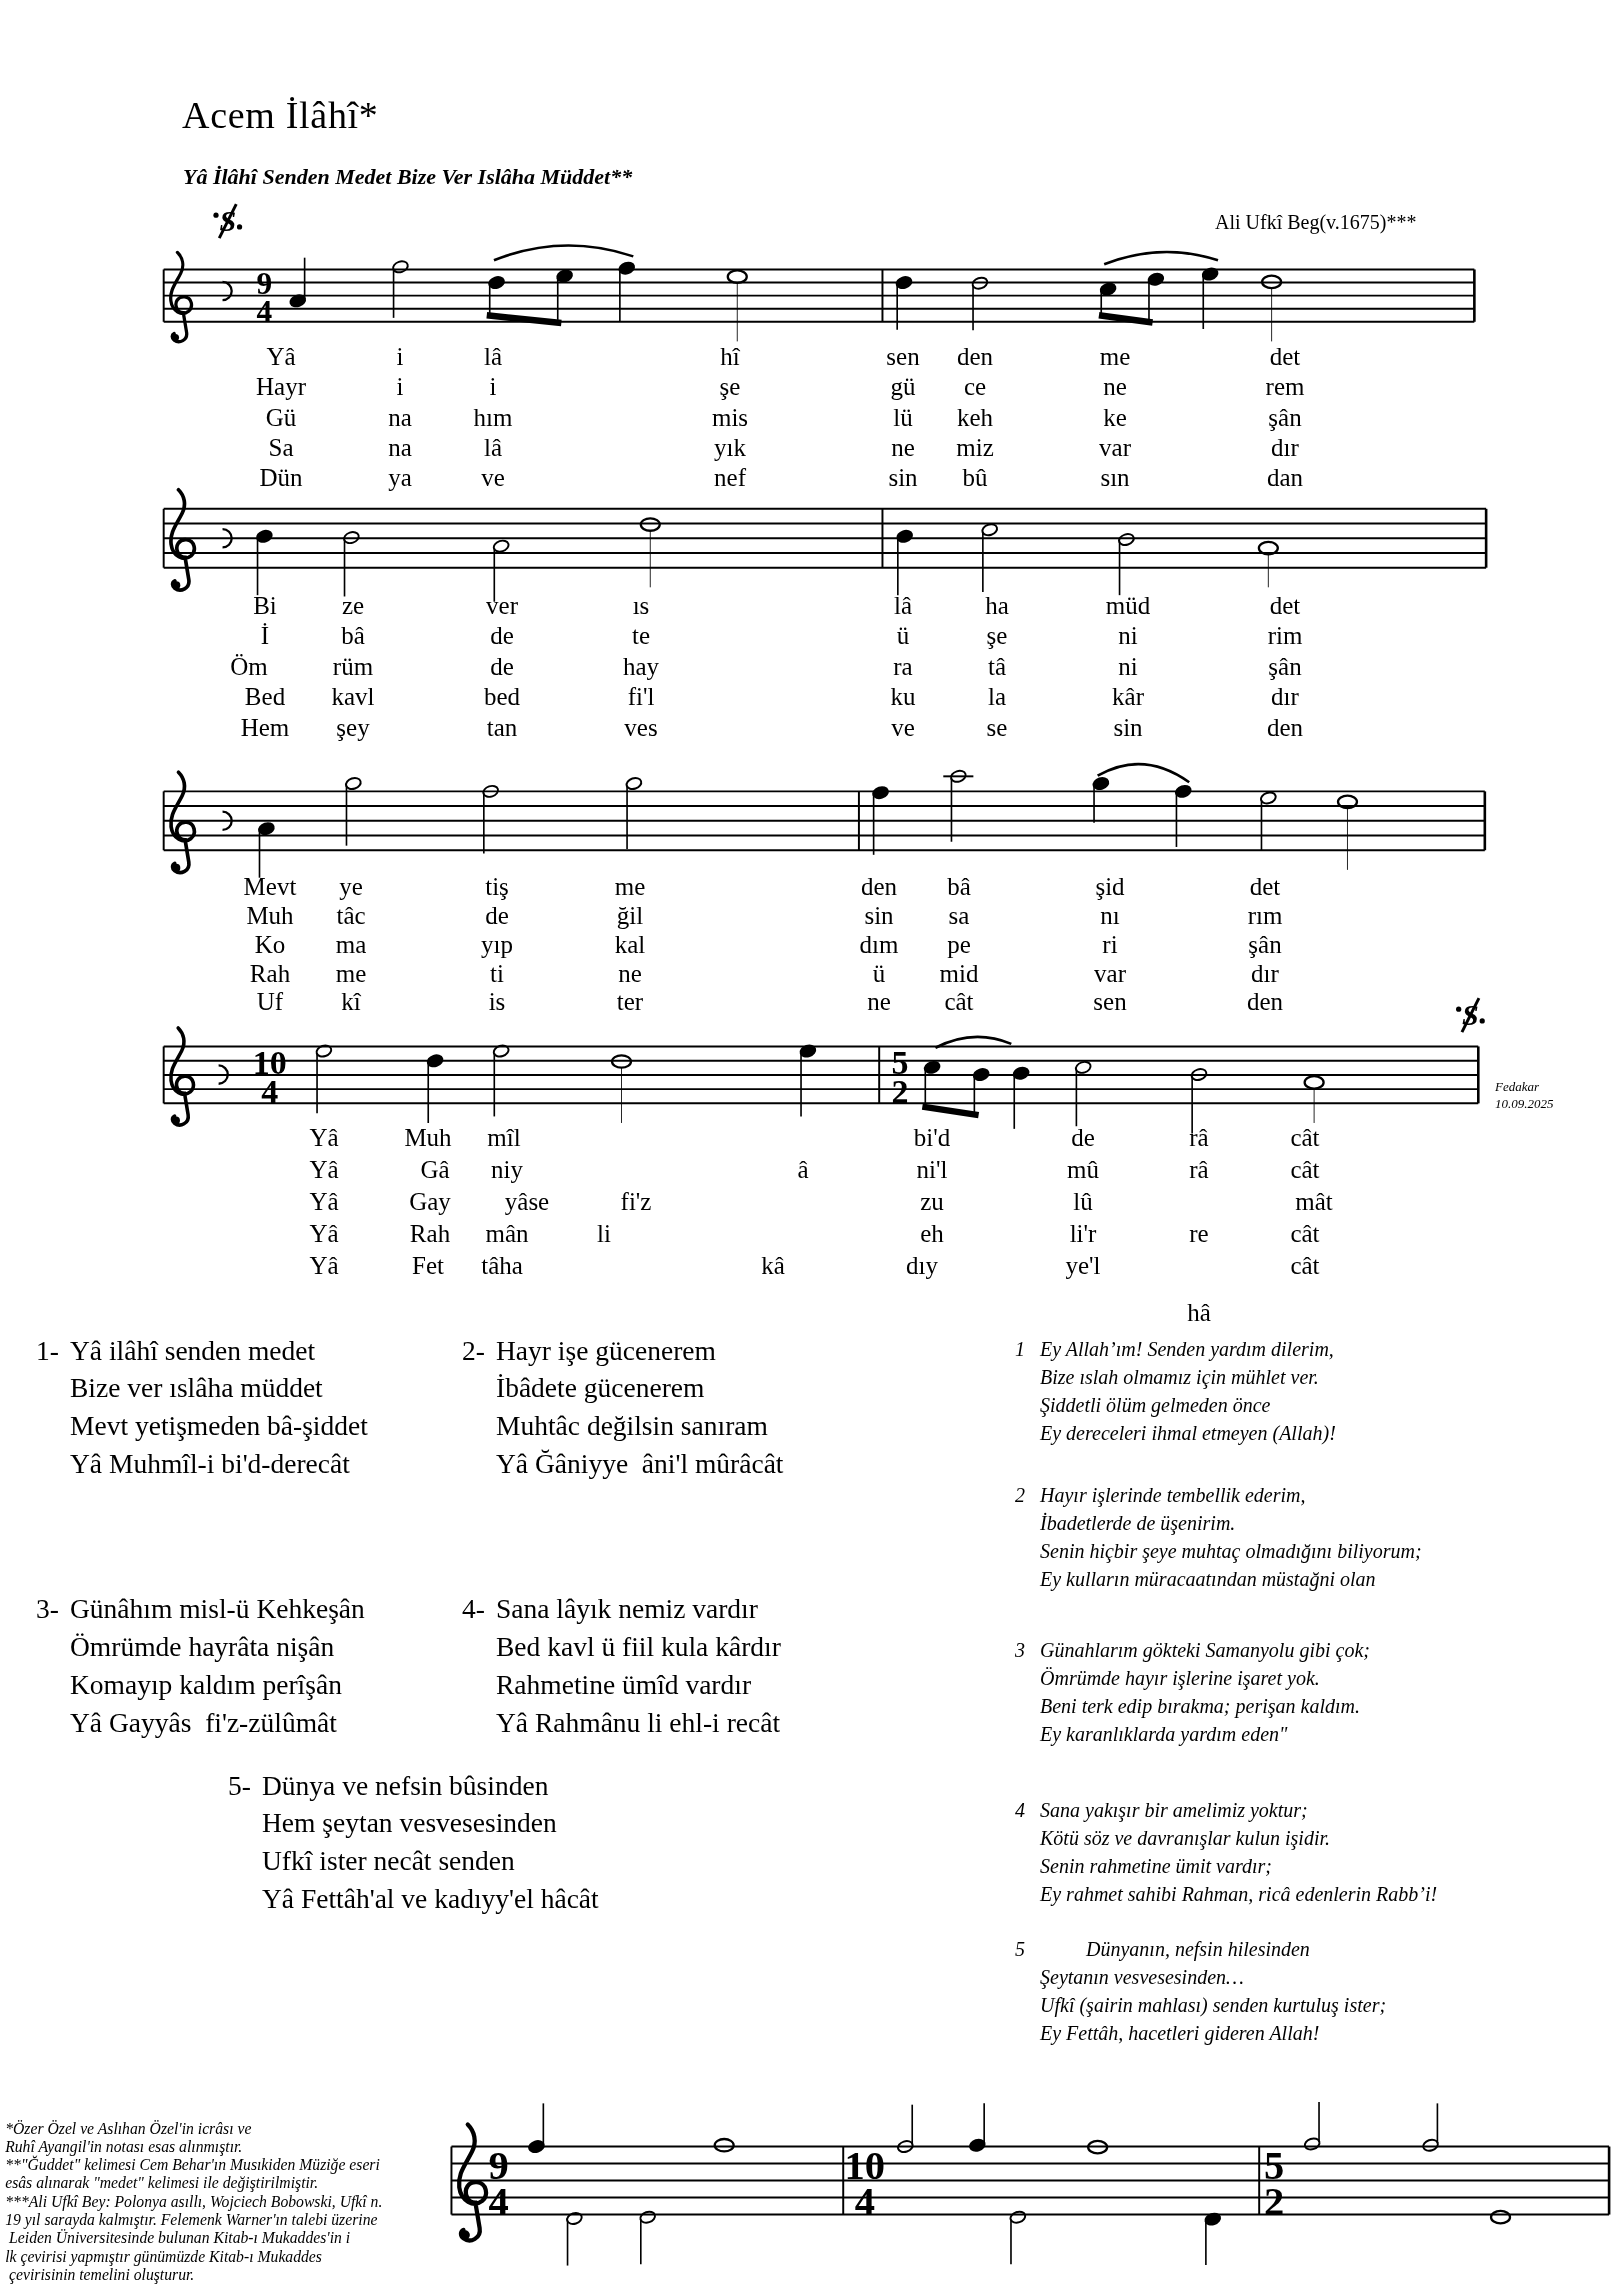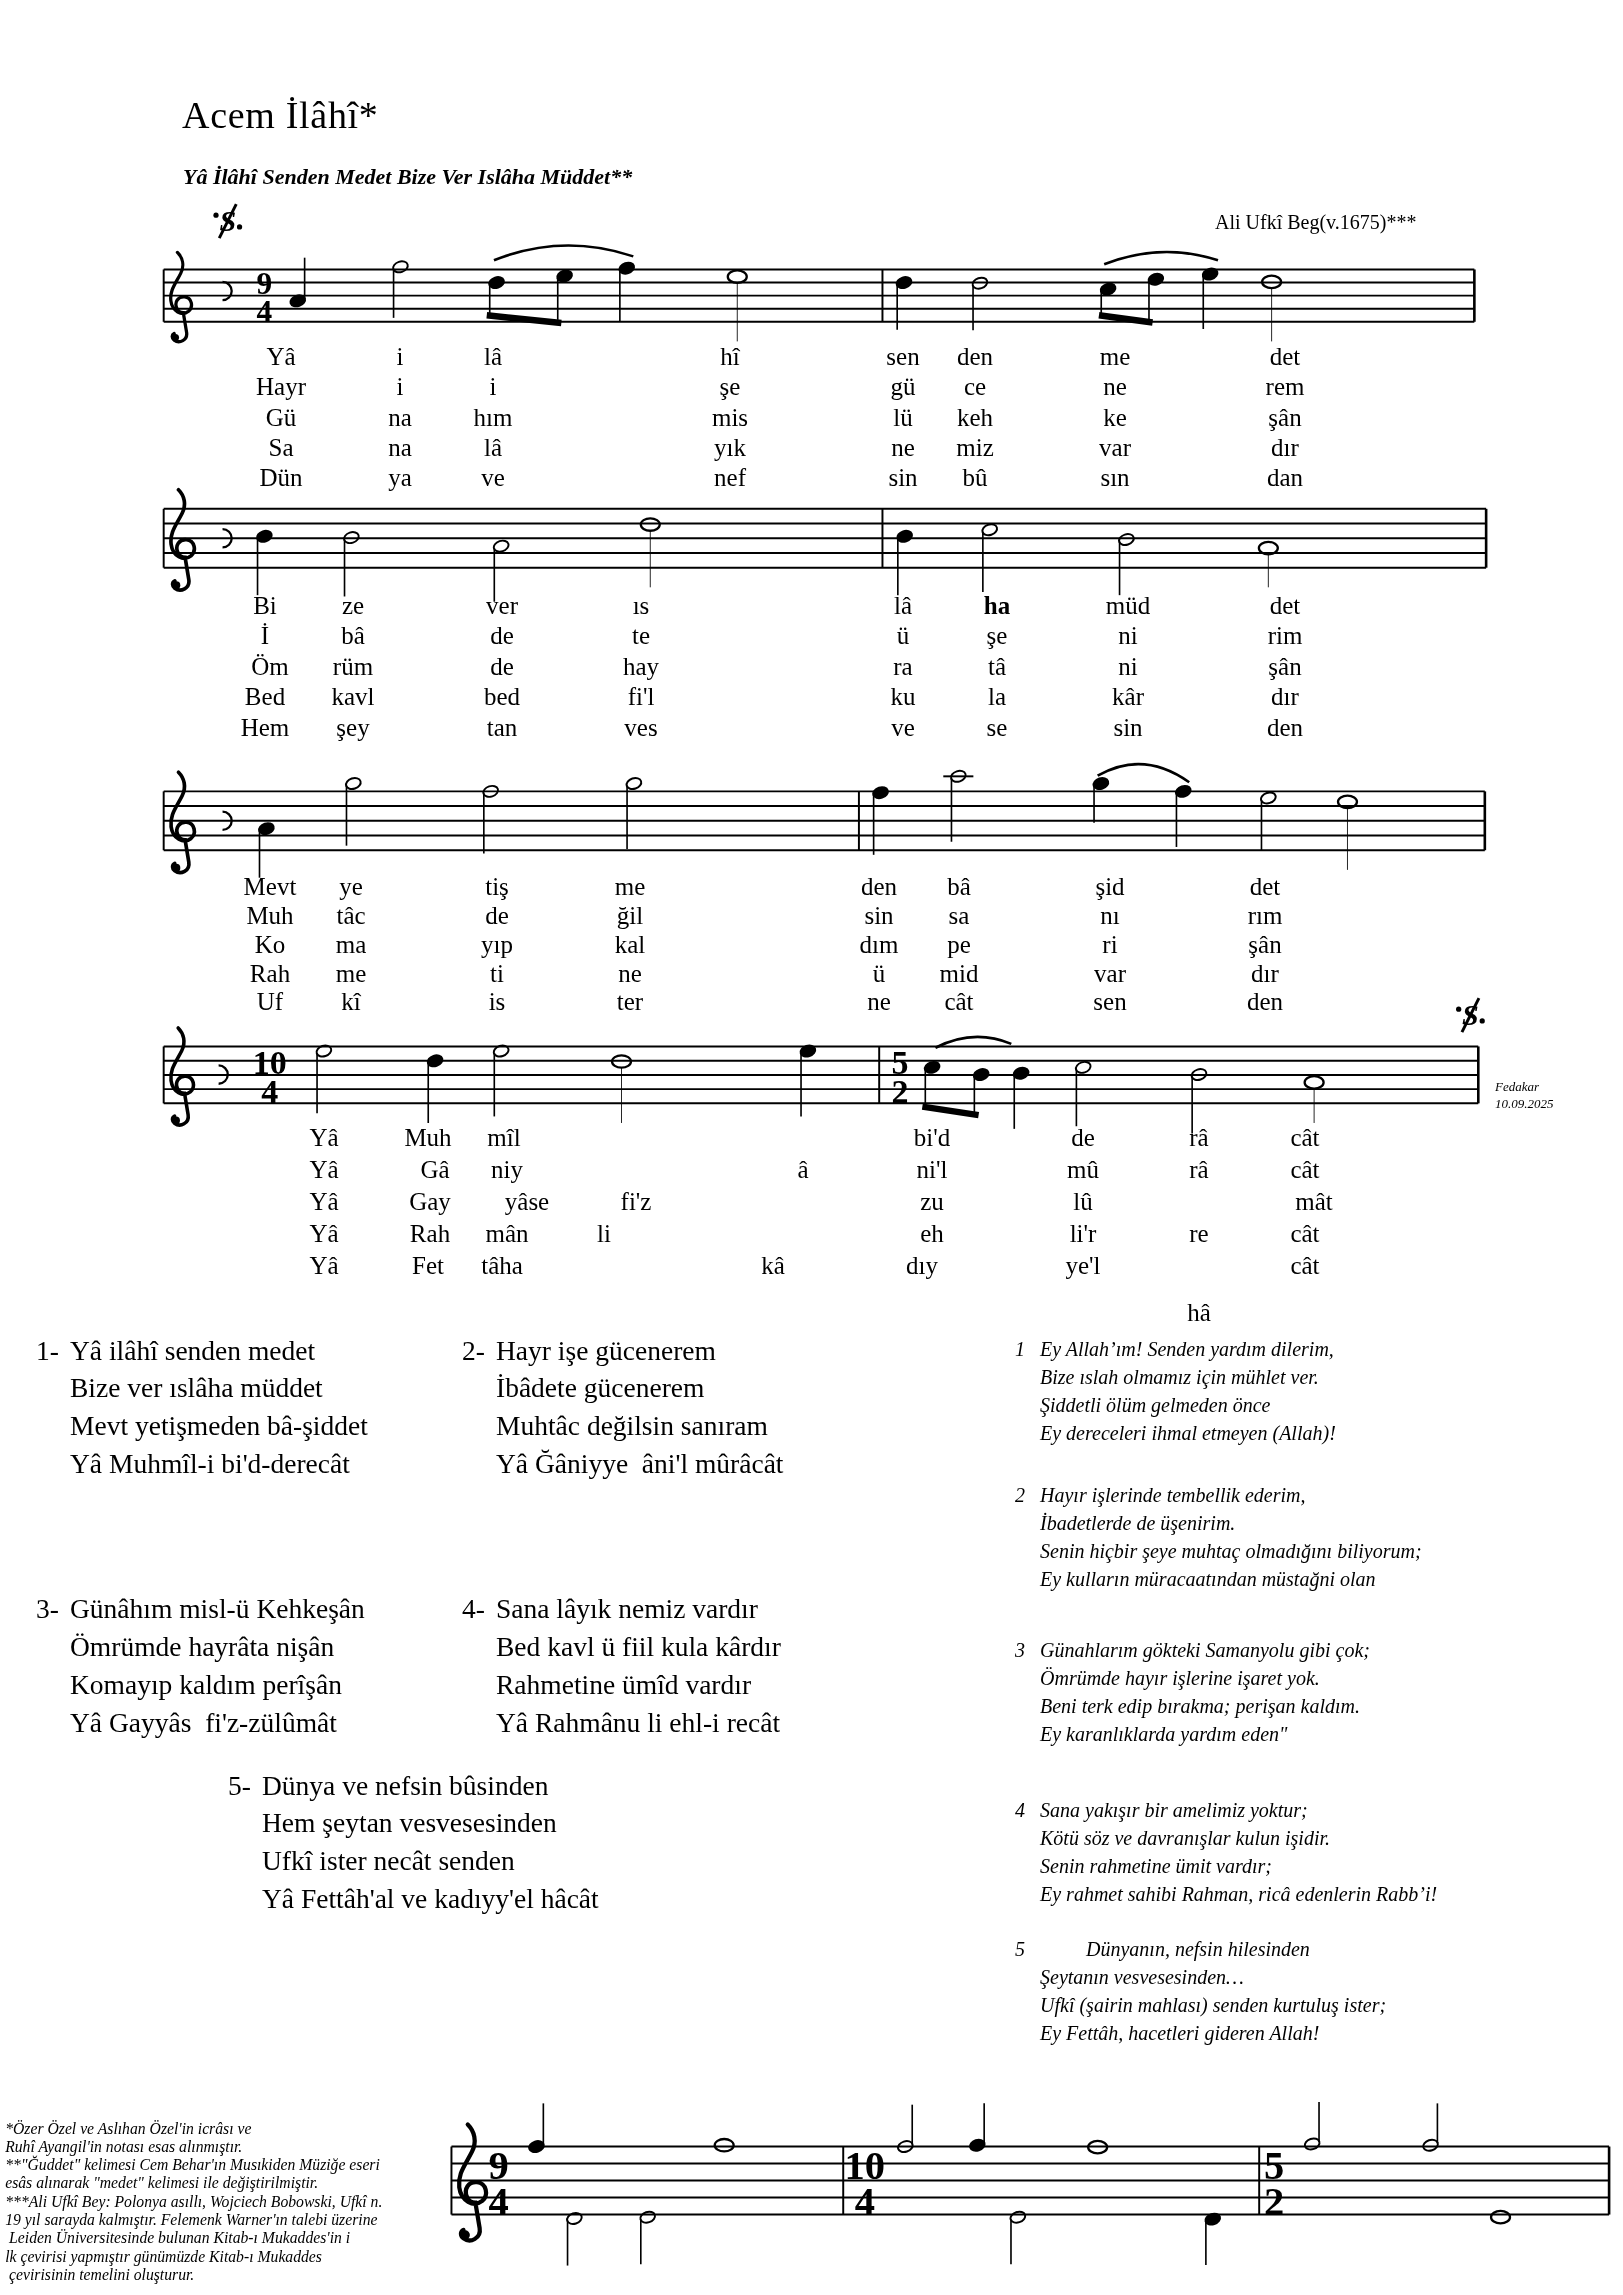--- a/index.html
+++ b/index.html
@@ -267,32 +267,32 @@
       <div class="abs syll" style="left: 730px; top: 464px;">nef</div>
       <div class="abs syll" style="left: 903px; top: 464px;">sin</div>
       <div class="abs syll" style="left: 975px; top: 464px;">bû</div>
       <div class="abs syll" style="left: 1115px; top: 464px;">sın</div>
       <div class="abs syll" style="left: 1285px; top: 464px;">dan</div>
       <div class="abs syll" style="left: 265px; top: 592px;">Bi</div>
       <div class="abs syll" style="left: 353px; top: 592px;">ze</div>
       <div class="abs syll" style="left: 502px; top: 592px;">ver</div>
       <div class="abs syll" style="left: 641px; top: 592px;">ıs</div>
       <div class="abs syll" style="left: 903px; top: 592px;">lâ</div>
-      <div class="abs syll" style="left: 997px; top: 592px; font-weight: bold;">ha</div>
+      <div class="abs syll" style="left: 997px; top: 592px;">ha</div>
       <div class="abs syll" style="left: 1128px; top: 592px;">müd</div>
       <div class="abs syll" style="left: 1285px; top: 592px;">det</div>
       <div class="abs syll" style="left: 265px; top: 622px;">İ</div>
       <div class="abs syll" style="left: 353px; top: 622px;">bâ</div>
       <div class="abs syll" style="left: 502px; top: 622px;">de</div>
       <div class="abs syll" style="left: 641px; top: 622px; text-align: center;">te</div>
       <div class="abs syll" style="left: 903px; top: 622px;">ü</div>
       <div class="abs syll" style="left: 997px; top: 622px;">şe</div>
       <div class="abs syll" style="left: 1128px; top: 622px;">ni</div>
       <div class="abs syll" style="left: 1285px; top: 622px;">rim</div>
-      <div class="abs syll" style="left: 270px; top: 653px;">Öm</div>
+      <div class="abs syll" style="left: 249px; top: 653px;">Öm</div>
       <div class="abs syll" style="left: 353px; top: 653px;">rüm</div>
       <div class="abs syll" style="left: 502px; top: 653px;">de</div>
       <div class="abs syll" style="left: 641px; top: 653px;">hay</div>
       <div class="abs syll" style="left: 903px; top: 653px;">ra</div>
       <div class="abs syll" style="left: 997px; top: 653px;">tâ</div>
       <div class="abs syll" style="left: 1128px; top: 653px;">ni</div>
       <div class="abs syll" style="left: 1285px; top: 653px;">şân</div>
       <div class="abs syll" style="left: 265px; top: 683px;">Bed</div>
       <div class="abs syll" style="left: 353px; top: 683px;">kavl</div>
       <div class="abs syll" style="left: 502px; top: 683px;">bed</div>

